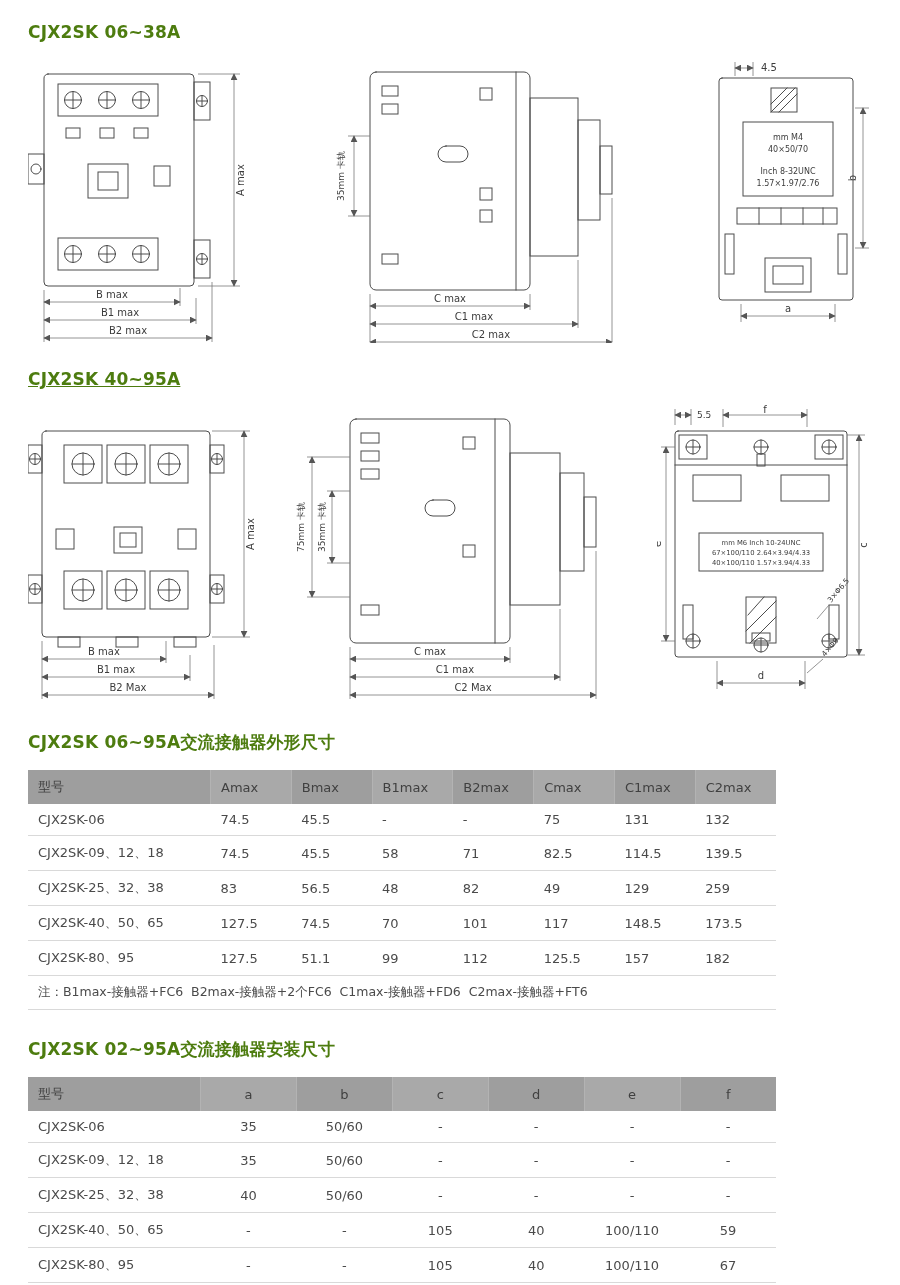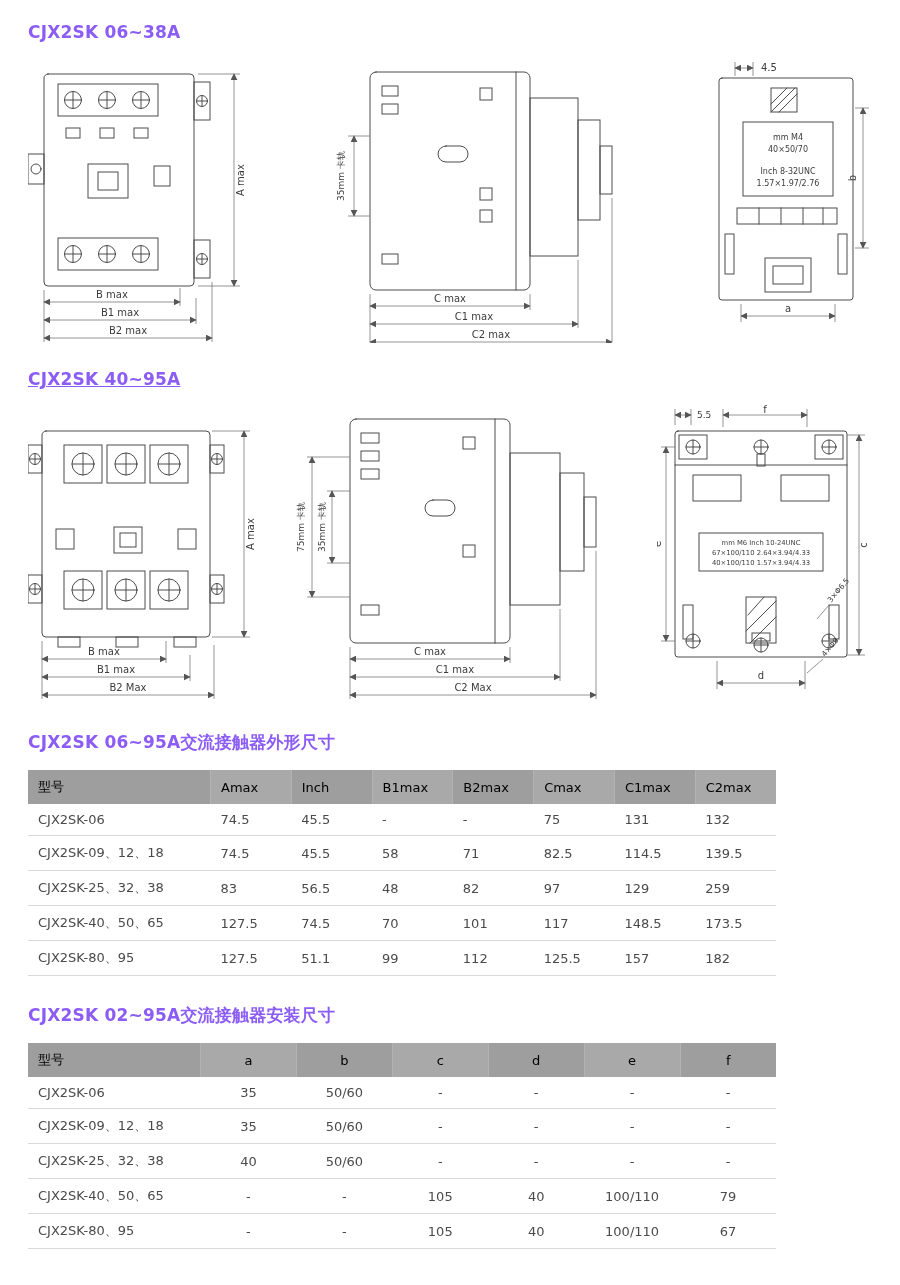--- a/index.html
+++ b/index.html
@@ -1,34 +1,34 @@
 <!DOCTYPE html>
 <html><head>
 <meta charset="utf-8">
 <style>
   html,body { margin:0; padding:0; background:#ffffff; }
   body { font-family:"DejaVu Sans","Liberation Sans",sans-serif; color:#333; }
   .page { width:900px; height:1285px; box-sizing:border-box; padding:22px 28px; overflow:hidden; background:#fff; }
 
-  h2.sec-title { font-size:17px; font-weight:700; color:#8b5cf6; margin:0 0 16px 0; letter-spacing:.2px; }
+  h2.sec-title { font-size:17px; font-weight:700; color:#4d7c0f; margin:0 0 16px 0; letter-spacing:.2px; }
   .mt { margin-top:6px;text-decoration:underline; }
 
   .drawing-row { display:flex; justify-content:space-between; align-items:flex-start; margin-bottom:26px; }
   svg { display:block; }
   g.draw { stroke:#4c4c4c; stroke-width:1; fill:none; stroke-linecap:square; }
   g.dims { stroke:#7a7a7a; stroke-width:0.8; fill:none; }
   svg text { fill:#3c3c3c; stroke:none; font-family:"DejaVu Sans","Liberation Sans",sans-serif; }
   .dim  { font-size:10px; }
   .dimS { font-size:9px; }
   .spec { font-size:8px; }
   .spec6{ font-size:6.8px; }
   .hole { font-size:7.5px; }
 
   table.dim-table { border-collapse:collapse; table-layout:fixed; width:748px; font-size:13px; color:#4a4a4a; margin:0 0 28px 0; }
-  .dim-table th { background:#9e9e9e; color:#000000; font-weight:400; text-align:left; padding:8px 10px; border-left:1px solid #b3b3b3; }
+  .dim-table th { background:#9e9e9e; color:#404040; font-weight:400; text-align:left; padding:8px 10px; border-left:1px solid #b3b3b3; }
   .dim-table th:nth-child(even) { background:#a9a9a9; }
   .dim-table th:first-child { border-left:none; }
   .dim-table td { padding:8px 10px; border-bottom:1px solid #d9d9d9; background:#fff; }
   .t1 th:first-child, .t1 td:first-child { width:162px; }
   .t2 th:first-child, .t2 td:first-child { width:152px; }
   .t2 th:not(:first-child), .t2 td:not(:first-child) { text-align:center; }
   tr.note td { font-size:12.5px; color:#4a4a4a; white-space:pre; }
 </style>
 </head>
 <body>
@@ -353,21 +353,21 @@
     </svg>
   </div>
 
   <h2 class="sec-title">CJX2SK 06~95A交流接触器外形尺寸</h2>
 
   <table class="dim-table t1">
     <thead>
       <tr>
         <th>型号</th>
         <th>Amax</th>
-        <th>Inch</th>
+        <th>Bmax</th>
         <th>B1max</th>
         <th>B2max</th>
         <th>Cmax</th>
         <th>C1max</th>
         <th>C2max</th>
       </tr>
     </thead>
     <tbody>
       <tr>
         <td>CJX2SK-06</td>
@@ -388,21 +388,21 @@
         <td>82.5</td>
         <td>114.5</td>
         <td>139.5</td>
       </tr>
       <tr>
         <td>CJX2SK-25、32、38</td>
         <td>83</td>
         <td>56.5</td>
         <td>48</td>
         <td>82</td>
-        <td>97</td>
+        <td>49</td>
         <td>129</td>
         <td>259</td>
       </tr>
       <tr>
         <td>CJX2SK-40、50、65</td>
         <td>127.5</td>
         <td>74.5</td>
         <td>70</td>
         <td>101</td>
         <td>117</td>
@@ -412,20 +412,23 @@
       <tr>
         <td>CJX2SK-80、95</td>
         <td>127.5</td>
         <td>51.1</td>
         <td>99</td>
         <td>112</td>
         <td>125.5</td>
         <td>157</td>
         <td>182</td>
       </tr>
+      <tr class="note">
+        <td colspan="8">注：B1max-接触器+FC6  B2max-接触器+2个FC6  C1max-接触器+FD6  C2max-接触器+FT6</td>
+      </tr>
     </tbody>
   </table>
 
   <h2 class="sec-title">CJX2SK 02~95A交流接触器安装尺寸</h2>
 
   <table class="dim-table t2">
     <thead>
       <tr>
         <th>型号</th>
         <th>a</th>
@@ -464,21 +467,21 @@
         <td>-</td>
         <td>-</td>
       </tr>
       <tr>
         <td>CJX2SK-40、50、65</td>
         <td>-</td>
         <td>-</td>
         <td>105</td>
         <td>40</td>
         <td>100/110</td>
-        <td>79</td>
+        <td>59</td>
       </tr>
       <tr>
         <td>CJX2SK-80、95</td>
         <td>-</td>
         <td>-</td>
         <td>105</td>
         <td>40</td>
         <td>100/110</td>
         <td>67</td>
       </tr>

